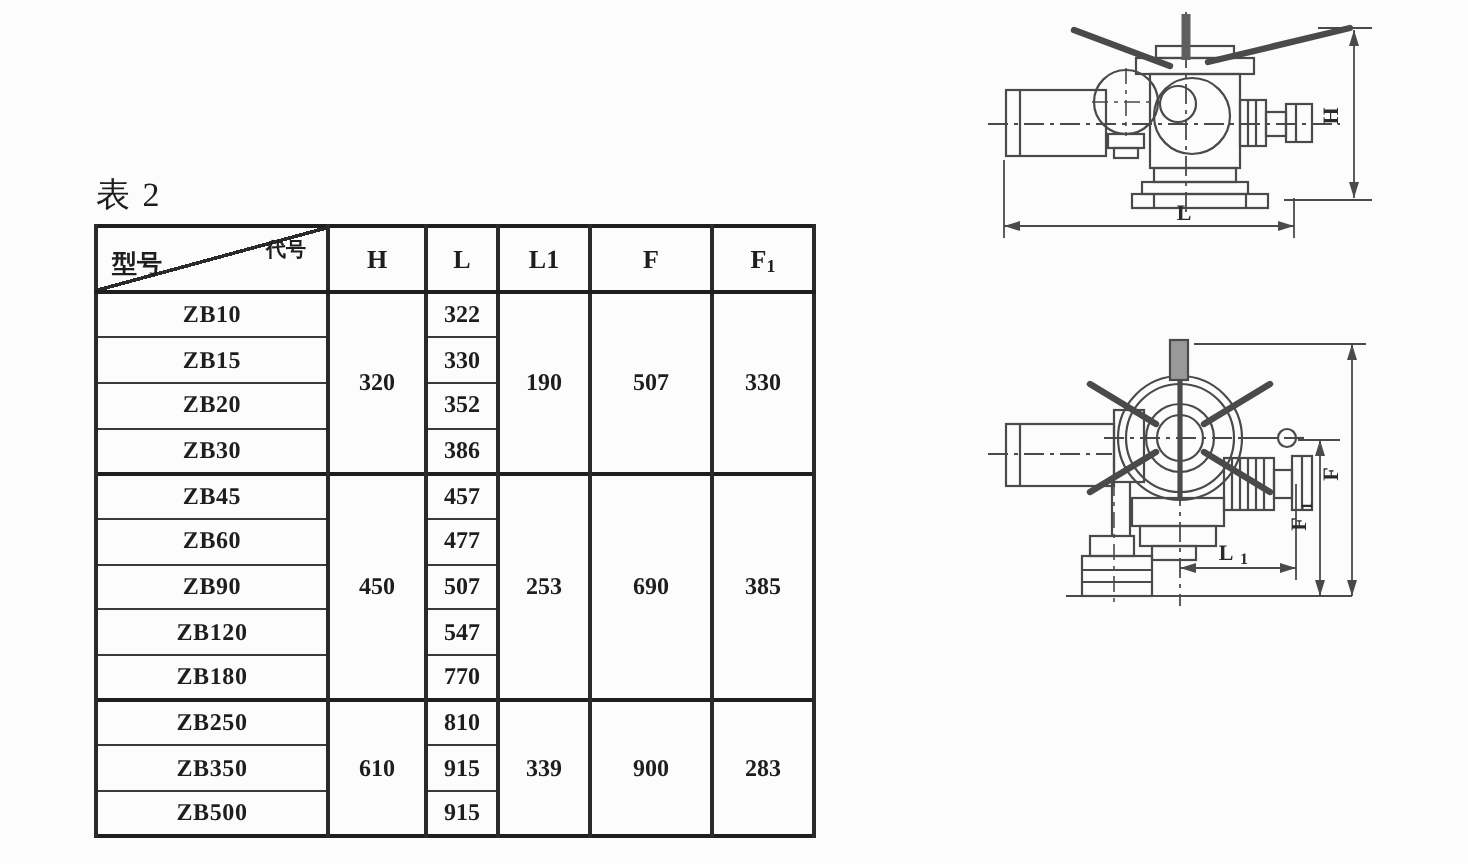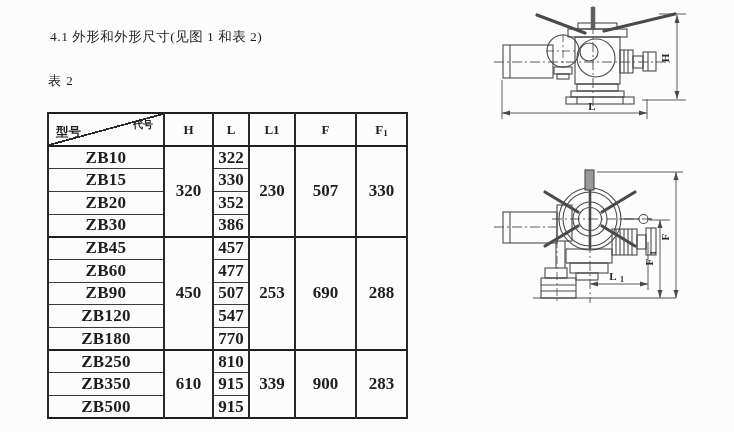--- a/index.html
+++ b/index.html
@@ -9,37 +9,37 @@
     background:#fcfcfc;
     overflow:hidden;
     font-family:"Liberation Serif","DejaVu Serif",serif;
     color:#1e1e1e;
   }
   .heading{
     position:absolute;left:50px;top:28px;
     font-size:13.5px;letter-spacing:0.5px;
   }
   .table-caption{
-    position:absolute;left:48px;top:72px;
-    font-size:13px;letter-spacing:1px;
+    position:absolute;left:48px;top:86px;
+    font-size:17px;letter-spacing:1px;
   }
   table.dims{
     position:absolute;left:47px;top:112px;
     border-collapse:collapse;table-layout:fixed;
     width:359px;
     border:2px solid #1f1f1f;
     font-family:"Liberation Serif","DejaVu Serif",serif;
   }
   table.dims th,table.dims td{
     border-left:2px solid #2a2a2a;
     border-right:2px solid #2a2a2a;
     border-top:1px solid #3a3a3a;
     border-bottom:1px solid #3a3a3a;
     font-weight:bold;
-    font-size:17px;
+    font-size:12px;
     text-align:center;
     vertical-align:middle;
     padding:0;
   }
   table.dims thead tr{height:33px;}
   table.dims tbody tr{height:22.7px;}
   table.dims thead th{border-bottom:2px solid #1f1f1f;font-size:13px;}
   table.dims tr.group-start td{border-top:2px solid #1f1f1f;}
   td.model{text-align:left;padding-left:8px;font-size:12px;letter-spacing:0.3px;}
   .sub{font-size:9px;vertical-align:-2px;}
@@ -57,21 +57,20 @@
   svg.figs text{
     font-family:"Liberation Serif","DejaVu Serif",serif;
     font-weight:bold;fill:#2a2a2a;stroke:none;
   }
 </style>
 </head>
 <body>
 
 <div class="page">
 
-  <div class="heading">4.1 外形和外形尺寸(见图 1 和表 2)</div>
   <div class="table-caption">表 2</div>
 
   <table class="dims">
     <colgroup>
       <col style="width:116px">
         <col style="width:49px">
         <col style="width:36px">
       <col style="width:46px">
         <col style="width:61px">
         <col style="width:51px">
@@ -87,21 +86,21 @@
         <th><span>L1</span><span class="sub"></span></th>
         <th><span>F</span><span class="sub"></span></th>
         <th><span>F</span><span class="sub">1</span></th>
       </tr>
     </thead>
     <tbody>
       <tr class="group-start">
         <td class="model">ZB10</td>
         <td rowspan="4">320</td>
         <td>322</td>
-        <td rowspan="4">230</td>
+        <td rowspan="4">190</td>
         <td rowspan="4">507</td>
         <td rowspan="4">330</td>
       </tr>
       <tr>
         <td class="model">ZB15</td>
         <td>330</td>
       </tr>
       <tr>
         <td class="model">ZB20</td>
         <td>352</td>
@@ -110,21 +109,21 @@
         <td class="model">ZB30</td>
         <td>386</td>
       </tr>
 
       <tr class="group-start">
         <td class="model">ZB45</td>
         <td rowspan="5">450</td>
         <td>457</td>
         <td rowspan="5">253</td>
         <td rowspan="5">690</td>
-        <td rowspan="5">288</td>
+        <td rowspan="5">385</td>
       </tr>
       <tr>
         <td class="model">ZB60</td>
         <td>477</td>
       </tr>
       <tr>
         <td class="model">ZB90</td>
         <td>507</td>
       </tr>
       <tr>

